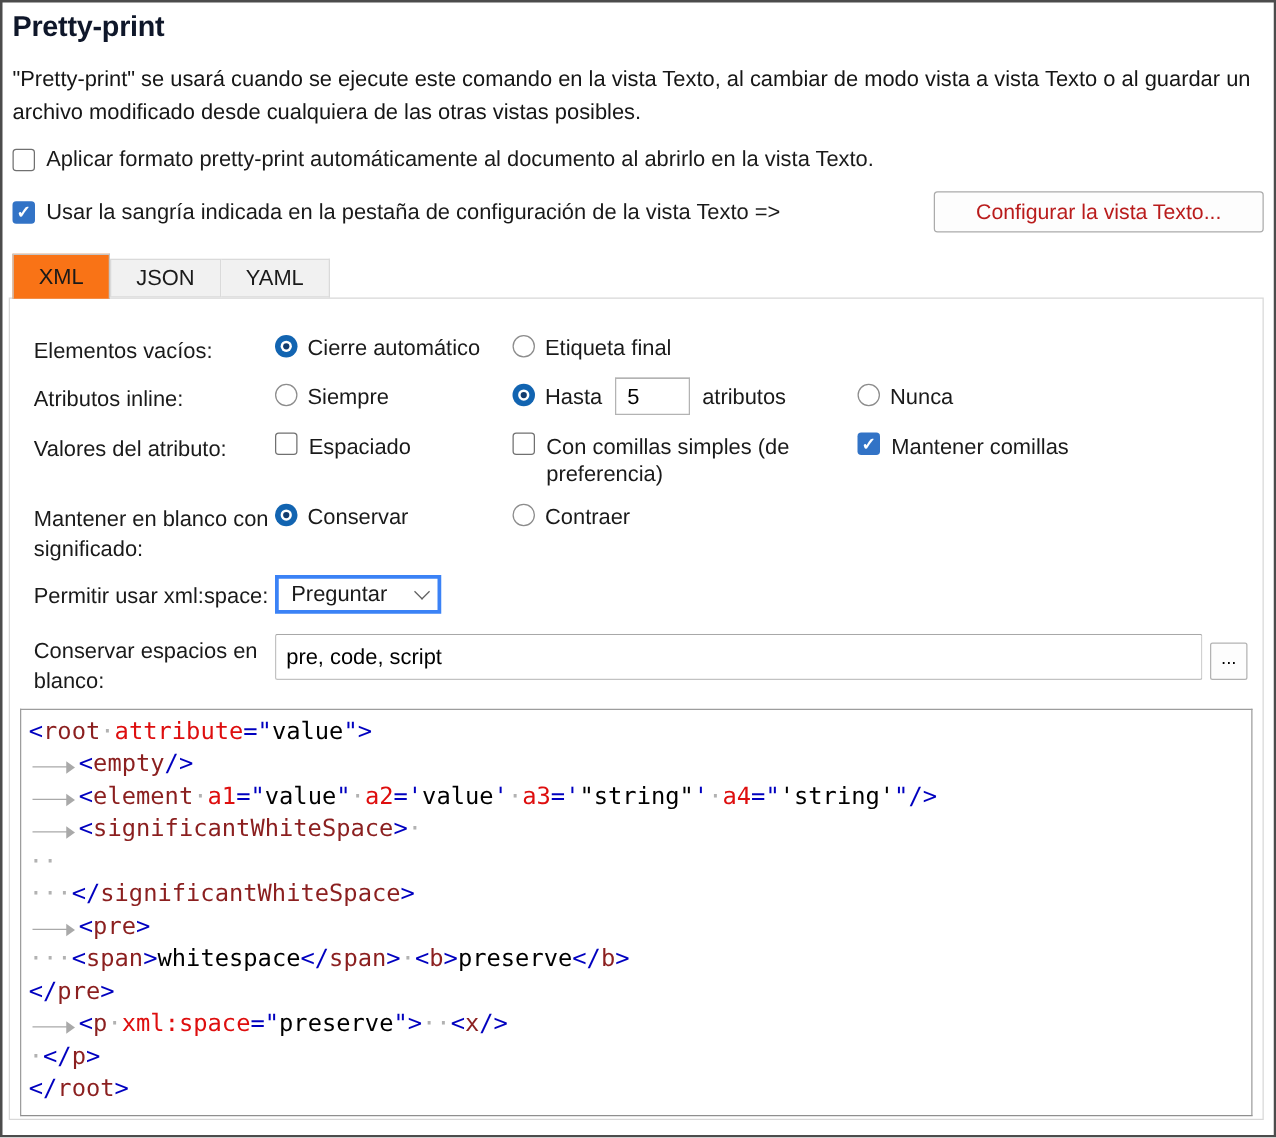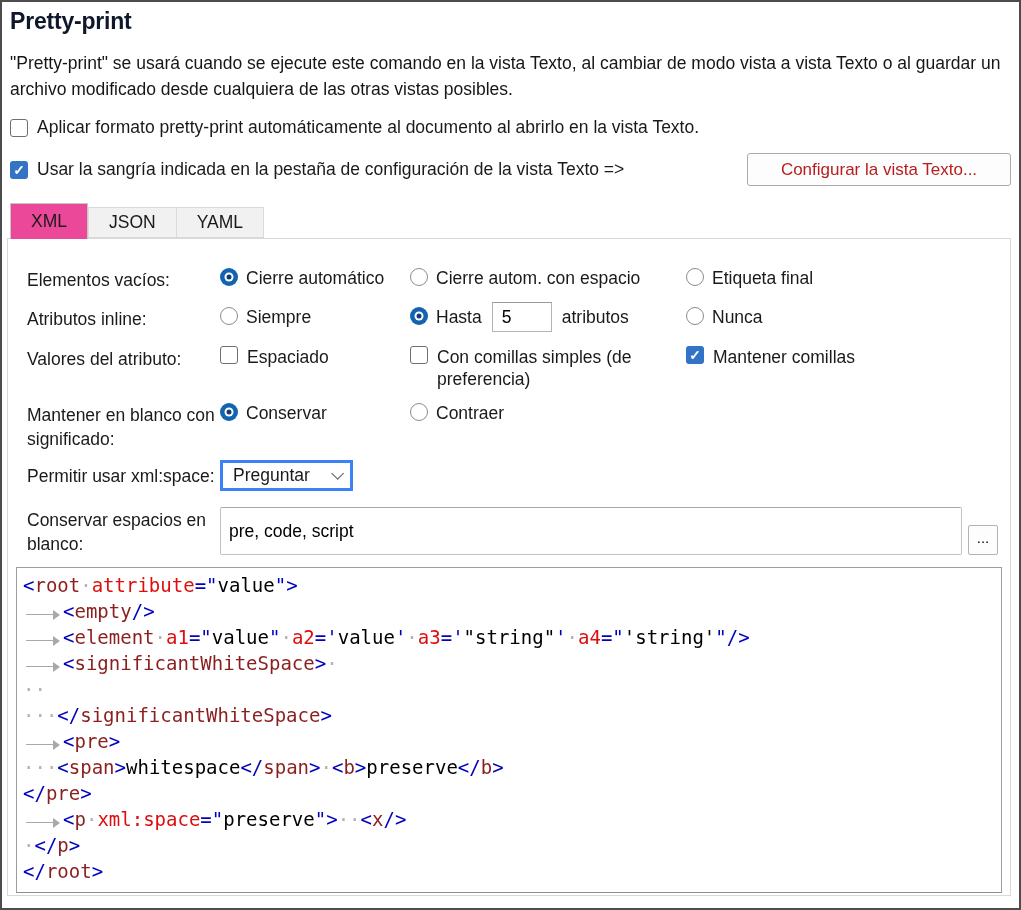--- a/index.html
+++ b/index.html
@@ -40,21 +40,21 @@
   }
 
   
   .tabbar { display:flex; align-items:flex-end; padding-left:8px; margin-top:17px; position:relative; z-index:2; }
   .tab {
     height:31px; padding:0 20px; display:flex; align-items:center;
     font-size:17.5px; background:#f1f1f1; border:1px solid #dadada; border-left:none;
   }
   .tab.first-inactive { border-left:1px solid #dadada; }
   .tab.active {
-    height:36px; background:#ec4899; border:1px solid #c6c6c6; border-bottom:none;
+    height:36px; background:#f97316; border:1px solid #c6c6c6; border-bottom:none;
     margin-bottom:-1px; position:relative; z-index:3;
   }
 
   
   .panel {
     margin:0 8px 0 5px; border:1px solid #d8d8d8; background:#fff;
     height:658px; position:relative; z-index:1;
   }
 
   .frow { display:flex; align-items:flex-start; padding-left:19px; font-size:17.5px; }
@@ -88,21 +88,21 @@
   .dropdown {
     width:133px; height:31px; border:3px solid #3b82f6; background:#fff;
     display:flex; align-items:center; justify-content:space-between;
     padding:0 10px; font-size:17.5px; margin-top:-3px;
   }
   .chev { width:9px; height:9px; border-right:1.6px solid #5f5f5f; border-bottom:1.6px solid #5f5f5f;
     transform:rotate(45deg) translateY(-3px); }
 
   .ws-row-input { display:flex; align-items:flex-end; flex:1; padding-right:12px; }
   .text-input {
-    flex:1; height:48px; border:1px solid #c2c2c2; border-top-color:#a8a8a8; border-radius:2px;
+    flex:1; height:37px; border:1px solid #c2c2c2; border-top-color:#a8a8a8; border-radius:2px;
     font-family:inherit; font-size:17.5px; padding:0 8px; margin-right:6px;
   }
   .browse-btn {
     width:30px; height:30px; background:#fdfdfd; border:1px solid #b3b3b3; border-radius:2px;
     font-size:15px; font-family:inherit; line-height:1; padding-bottom:6px;
   }
 
   
   .code-box {
     margin:11px 8px 0 8px; border:1px solid #9d9d9d; border-bottom-color:#8f8f8f;
@@ -159,24 +159,20 @@
   </div>
 
   <div class="panel">
 
     <div class="frow mt-r1">
       <div class="flabel">Elementos vacíos:</div>
       <div class="col-a opt">
         <span class="radio sel"></span>
         <span class="optlabel">Cierre automático</span>
       </div>
-      <div class="col-b opt">
-        <span class="radio"></span>
-        <span class="optlabel">Cierre autom. con espacio</span>
-      </div>
       <div class="col-c opt">
         <span class="radio"></span>
         <span class="optlabel">Etiqueta final</span>
       </div>
     </div>
 
     <div class="frow mt-r2">
       <div class="flabel">Atributos inline:</div>
       <div class="col-a opt">
         <span class="radio"></span>

